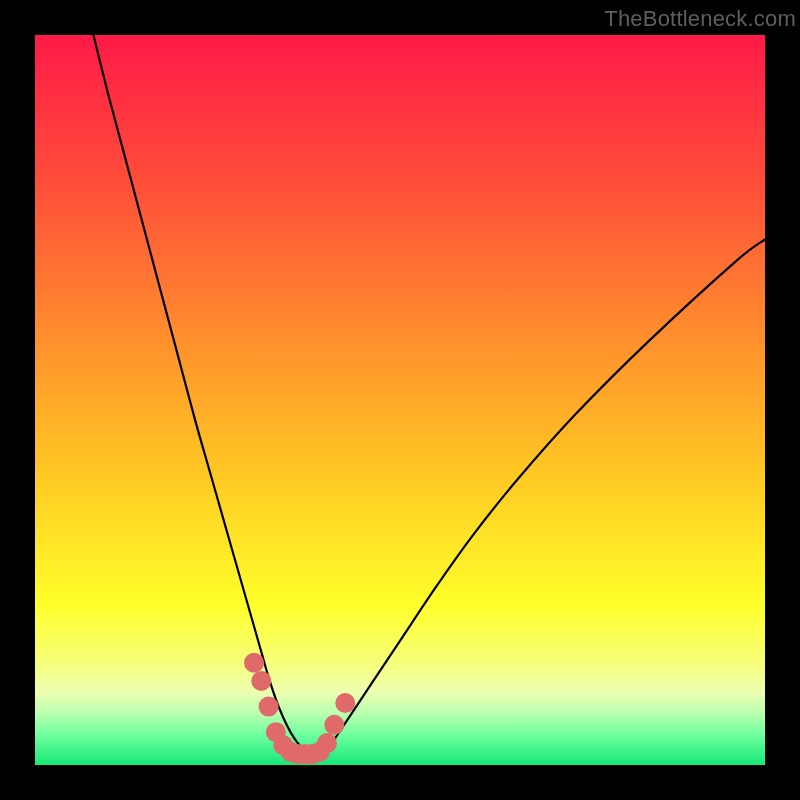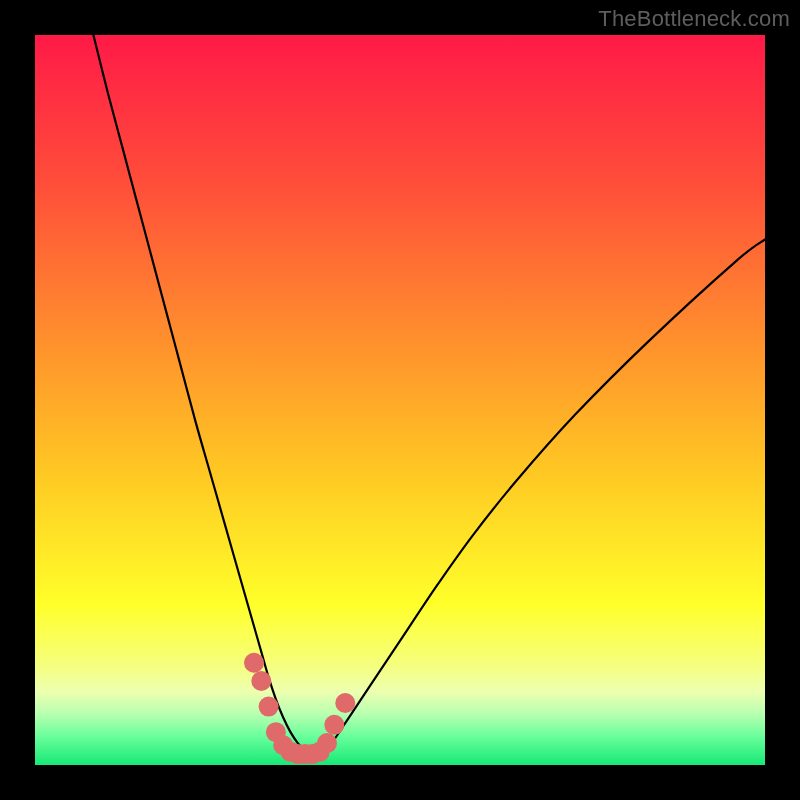--- a/index.html
+++ b/index.html
@@ -21,21 +21,21 @@
     position: absolute;
     left: 35px;
     top: 35px;
     width: 730px;
     height: 730px;
     overflow: hidden;
   }
   .watermark {
     position: absolute;
     top: 6px;
-    right: 10px;
+    right: 4px;
     color: #5e5e5e;
     font-size: 22px;
     font-weight: 500;
     letter-spacing: 0.2px;
     z-index: 10;
   }
   svg { display: block; }
 </style>
 </head>
 <body>

